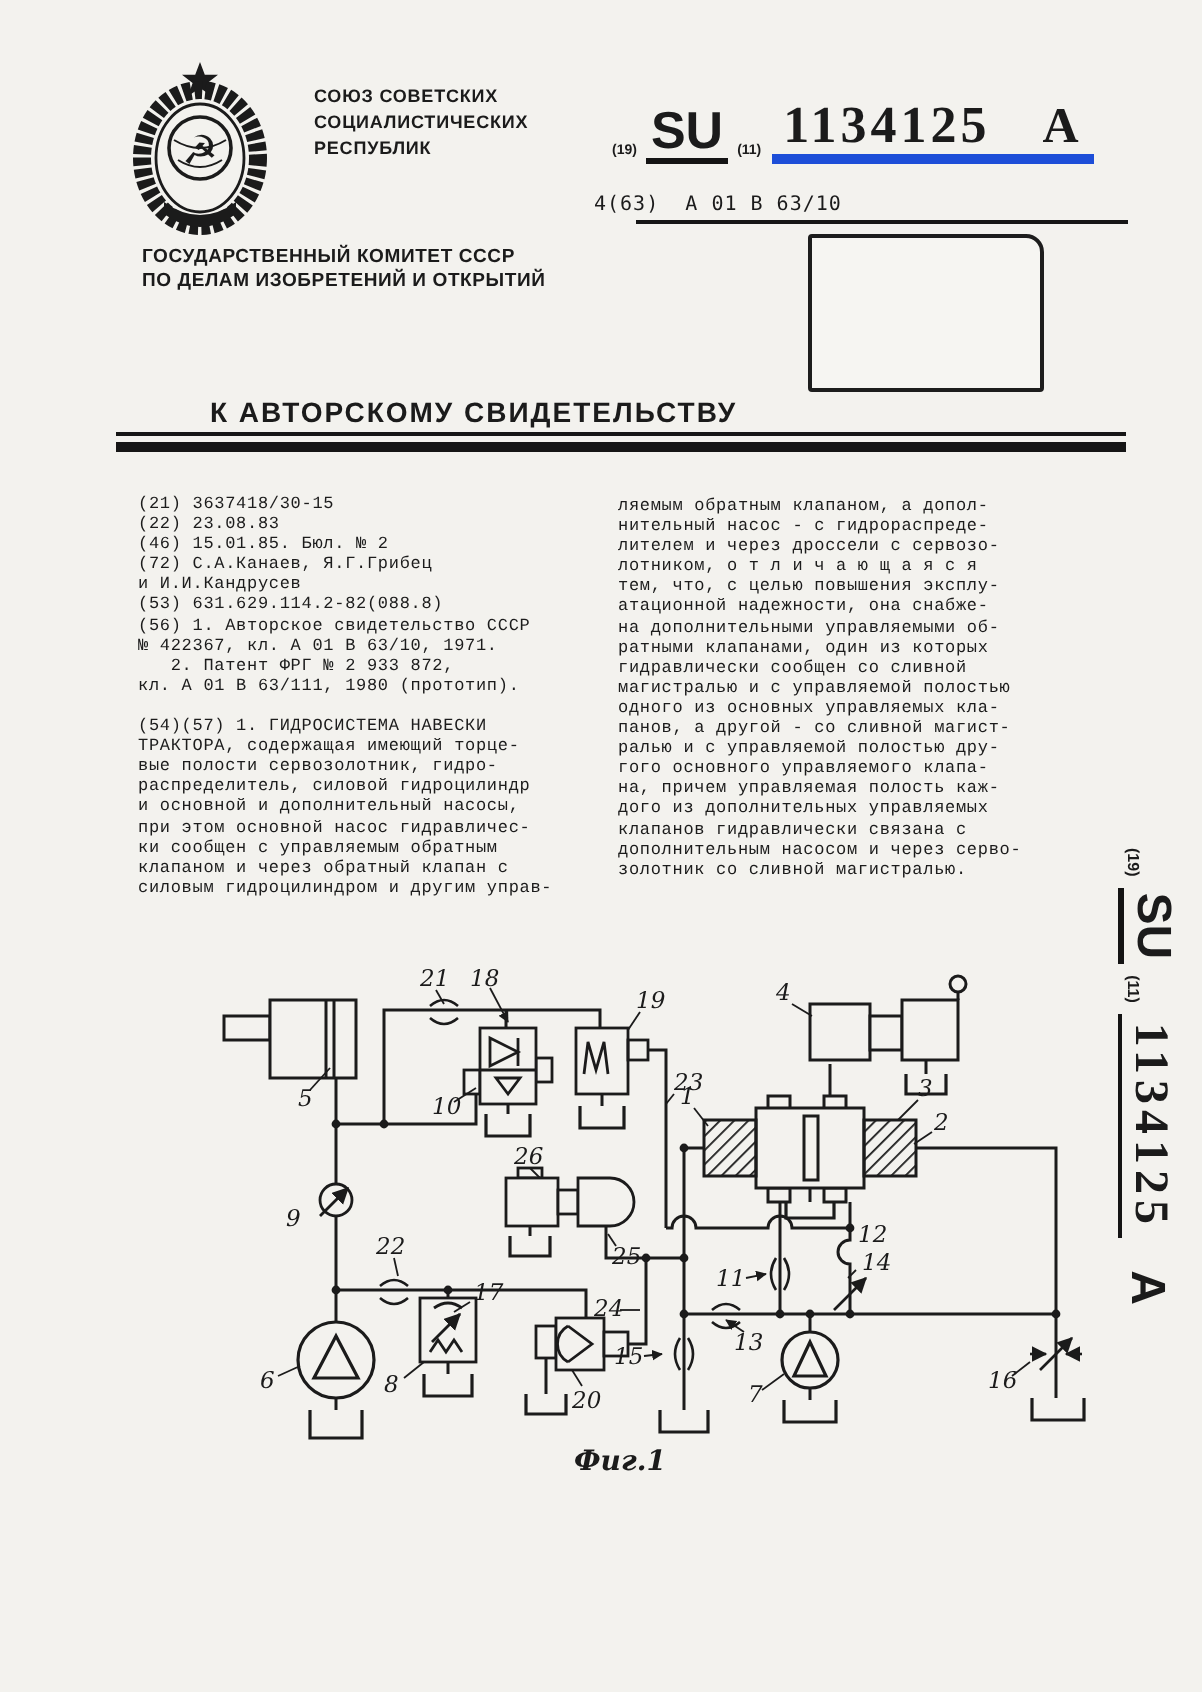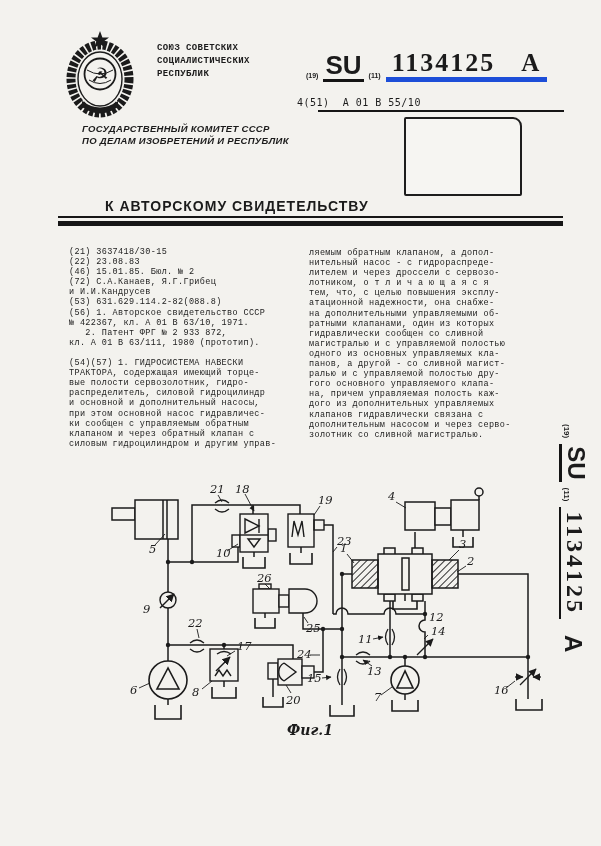--- a/index.html
+++ b/index.html
@@ -1,20 +1,20 @@
 <!DOCTYPE html>
 <html><head>
 <meta charset="utf-8">
 <style>
   html,body{margin:0;padding:0;background:#f3f2ee;}
   .page{position:relative;width:601px;height:846px;background:#f3f2ee;overflow:hidden;
         font-family:"Liberation Sans",sans-serif;color:#1b1b1b;}
   .abs{position:absolute;}
   
-  .union{font-size:9px;font-weight:bold;line-height:13px;letter-spacing:.4px;font-family:Liberation Mono, monospace;}
+  .union{font-size:9px;font-weight:bold;line-height:13px;letter-spacing:.4px;}
   .committee{font-size:9.5px;font-weight:bold;line-height:12px;letter-spacing:.3px;}
   .doc-title{font-size:26px;font-weight:bold;letter-spacing:.5px;white-space:nowrap;}
   .doc-subtitle{font-size:14px;font-weight:bold;letter-spacing:1px;white-space:nowrap;margin-left:40px;}
   .su-line{display:flex;align-items:flex-end;gap:5px;white-space:nowrap;}
   .sup{font-size:7px;font-weight:bold;padding-bottom:3px;}
   .su-big{font-size:26px;font-weight:bold;line-height:26px;border-bottom:3px solid #141414;padding:0 2px 1px 2px;}
   .num-big{font-family:"Liberation Serif",serif;font-size:26px;font-weight:bold;line-height:26px;
            letter-spacing:2px;border-bottom:5px solid #1d4ed8;padding:0 6px 1px 6px;}
   .kind-big{font-size:25px;font-weight:bold;line-height:25px;padding-bottom:2px;}
   .gapA{display:inline-block;width:26px;}
@@ -59,27 +59,27 @@
     </div>
 
   <div class="abs su-line" style="left:306px;top:50px;">
     <span class="sup">(19)</span>
     <span class="su-big">SU</span>
     <span class="sup">(11)</span>
     <span class="num-big"><span>1134125</span><span class="gapA"></span><span class="kind-big">A</span></span>
   </div>
 
   <div class="abs class-line" style="left:297px;top:97px;">
-    <span>4(51)</span>&nbsp;&nbsp;<span>А 01 В 55/10</span>
+    <span>4(63)</span>&nbsp;&nbsp;<span>А 01 В 63/10</span>
   </div>
   <div class="abs rule" style="left:318px;top:110px;width:246px;height:2px;"></div>
 
-  <div class="abs committee" style="left:82px;top:123px;font-style:italic;">
+  <div class="abs committee" style="left:71px;top:123px;">
       <div>ГОСУДАРСТВЕННЫЙ КОМИТЕТ СССР</div>
-      <div>ПО ДЕЛАМ ИЗОБРЕТЕНИЙ И РЕСПУБЛИК</div>
+      <div>ПО ДЕЛАМ ИЗОБРЕТЕНИЙ И ОТКРЫТИЙ</div>
     </div>
 
   <div class="abs stamp" style="left:404px;top:117px;width:114px;height:75px;"></div>
 
   <div class="abs doc-subtitle" style="left:65px;top:198px;">К АВТОРСКОМУ СВИДЕТЕЛЬСТВУ</div>
 
   <div class="abs thick-rule" style="left:58px;top:216px;width:505px;">
     <div class="bar"></div>
   </div>
 

